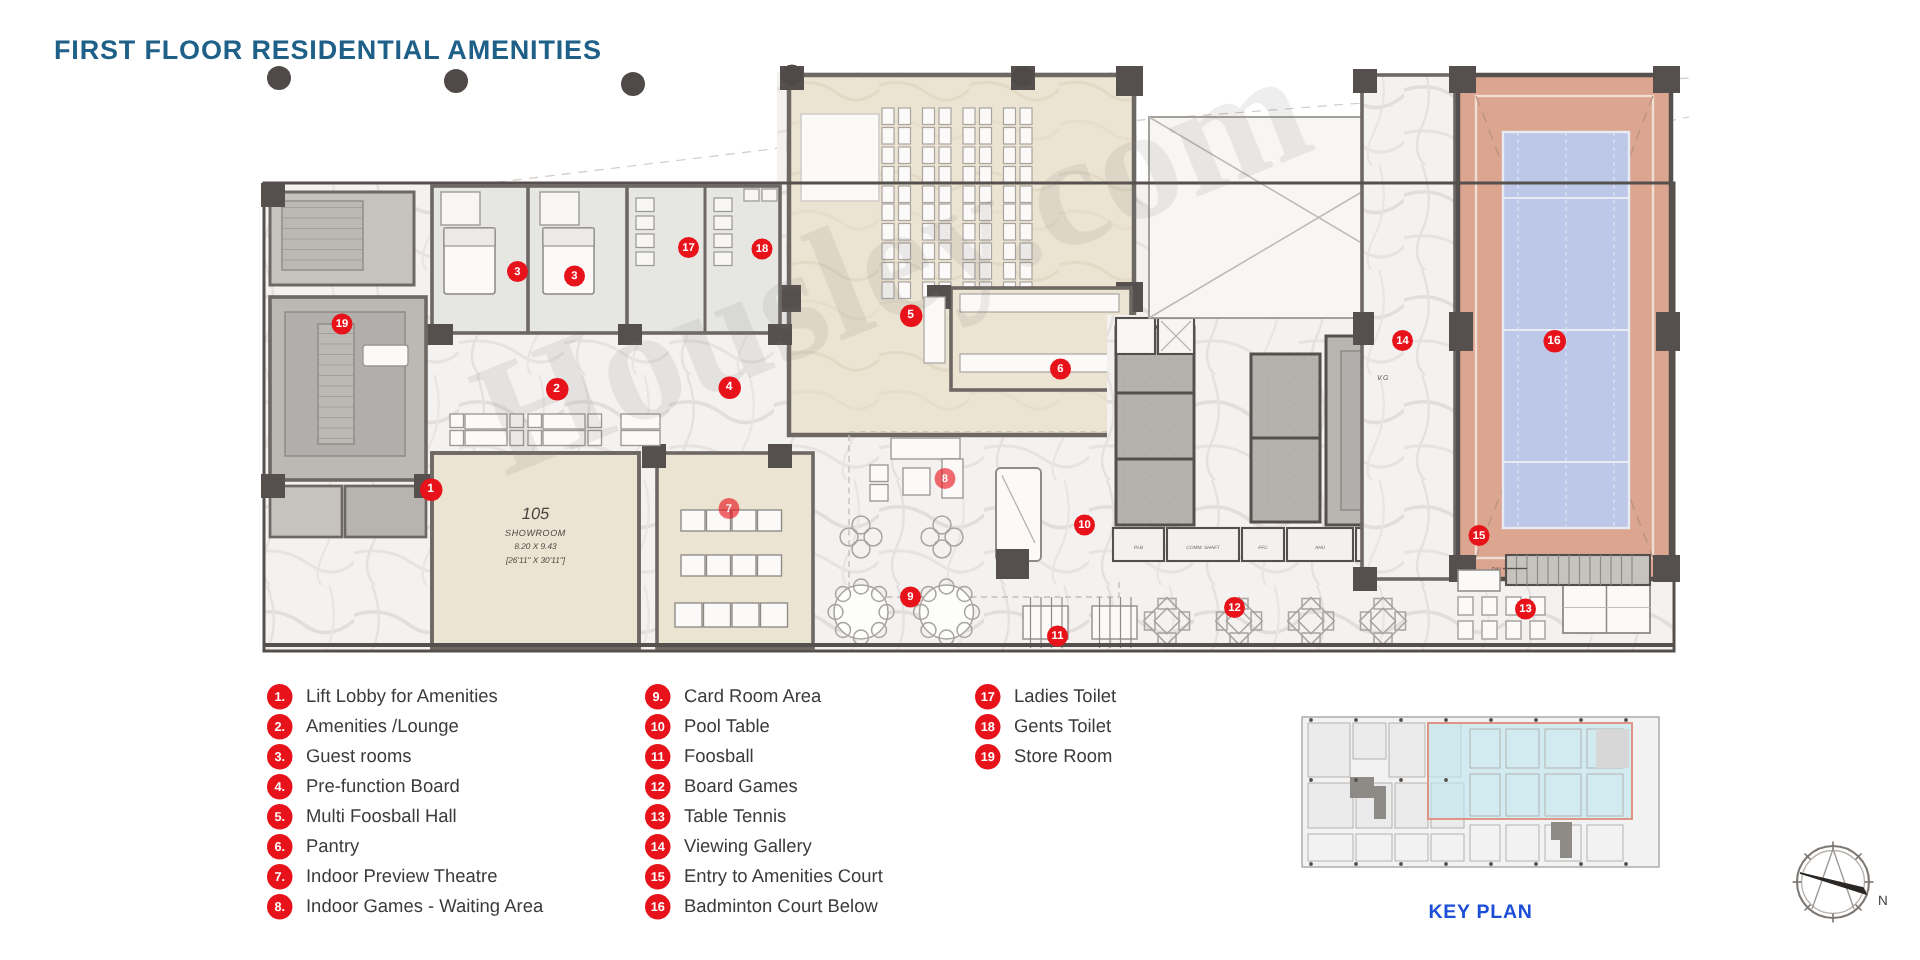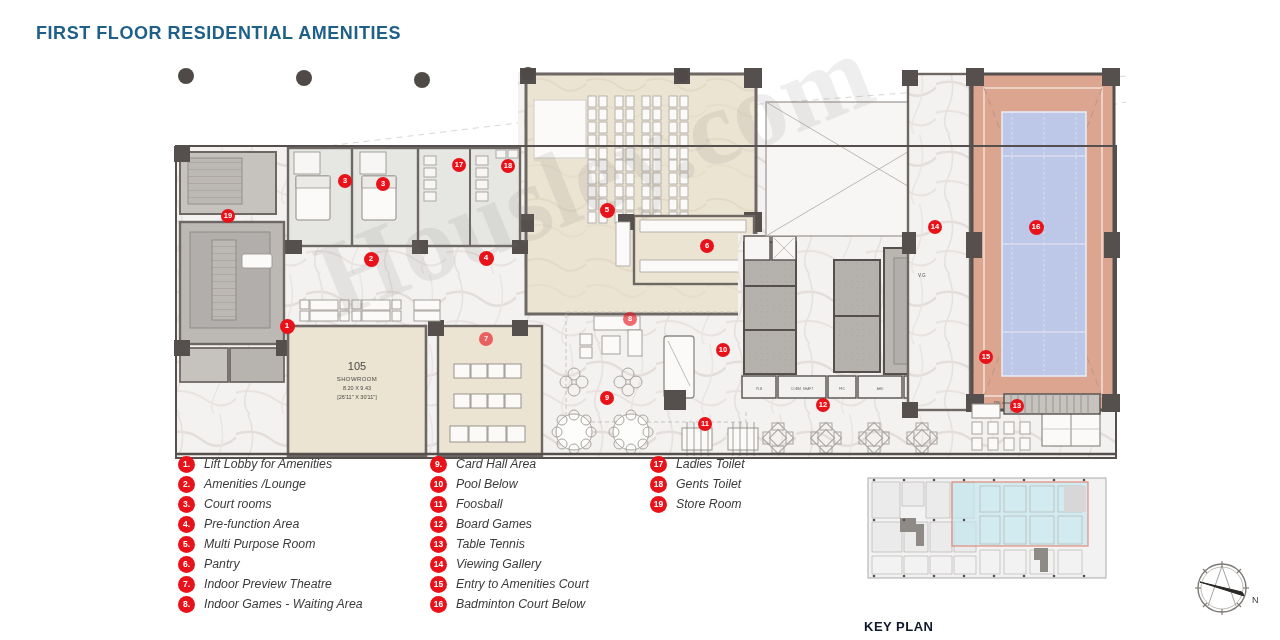--- a/index.html
+++ b/index.html
@@ -3,21 +3,21 @@
 <meta charset="utf-8">
 <style>
   html,body{margin:0;padding:0;}
   body{width:1280px;height:640px;background:#ffffff;font-family:"Liberation Sans",sans-serif;position:relative;overflow:hidden;}
 
   
   #page-title{position:absolute;left:36px;top:23px;font-size:18px;font-weight:bold;
     letter-spacing:.55px;color:#1f6089;white-space:nowrap;}
 
   
-  #plan{position:absolute;left:166px;top:64px;width:960px;height:400px;}
+  #plan{position:absolute;left:166px;top:40px;width:960px;height:400px;font-style:italic;}
   #plan svg{display:block;}
 
   
   .marker{position:absolute;border-radius:50%;background:#e8121a;color:#fff;
     display:flex;align-items:center;justify-content:center;font-size:8px;font-weight:bold;
     line-height:1;font-family:"Liberation Sans",sans-serif;z-index:40;}
   .marker.faint{opacity:.62;}
 
   
   #watermark{position:absolute;left:300px;top:228px;width:640px;height:200px;z-index:30;
@@ -30,26 +30,26 @@
   #legend{position:absolute;left:178px;top:454px;width:700px;z-index:50;}
   .legend-col{position:absolute;top:0;}
   .legend-col.c1{left:0;}
   .legend-col.c2{left:252px;}
   .legend-col.c3{left:472px;}
   .legend-row{display:flex;align-items:center;height:20px;}
   .legend-dot{width:17px;height:17px;border-radius:50%;background:#e8121a;color:#fff;
     font-size:8.5px;font-weight:bold;display:flex;align-items:center;justify-content:center;
     flex:0 0 17px;margin-right:9px;}
   .legend-label{font-size:12.3px;color:#3b3b3b;white-space:nowrap;
-    font-family:"Liberation Sans",sans-serif;font-style:italic;}
+    font-family:"Liberation Sans",sans-serif;}
 
   
   #keyplan-wrap{position:absolute;left:864px;top:472px;width:246px;height:120px;}
-  #keyplan-title{position:absolute;left:864px;top:600px;width:246px;text-align:left;
-    font-size:13px;font-weight:bold;letter-spacing:.5px;color:#0f172a;margin-top:19px;}
+  #keyplan-title{position:absolute;left:864px;top:600px;width:246px;text-align:center;
+    font-size:13px;font-weight:bold;letter-spacing:.5px;color:#1d4ed8;}
 
   
   #compass{position:absolute;left:1186px;top:548px;width:80px;height:80px;}
 </style>
 </head>
 <body>
 
 <div id="page-title">FIRST FLOOR RESIDENTIAL AMENITIES</div>
 
 <div id="plan">
@@ -568,51 +568,51 @@
       <div class="legend-row">
         <div class="legend-dot">1.</div>
         <div class="legend-label">Lift Lobby for Amenities</div>
       </div>
       <div class="legend-row">
         <div class="legend-dot">2.</div>
         <div class="legend-label">Amenities /Lounge</div>
       </div>
       <div class="legend-row">
         <div class="legend-dot">3.</div>
-        <div class="legend-label">Court rooms</div>
+        <div class="legend-label">Guest rooms</div>
       </div>
       <div class="legend-row">
         <div class="legend-dot">4.</div>
-        <div class="legend-label">Pre-function Area</div>
+        <div class="legend-label">Pre-function Board</div>
       </div>
       <div class="legend-row">
         <div class="legend-dot">5.</div>
-        <div class="legend-label">Multi Purpose Room</div>
+        <div class="legend-label">Multi Foosball Hall</div>
       </div>
       <div class="legend-row">
         <div class="legend-dot">6.</div>
         <div class="legend-label">Pantry</div>
       </div>
       <div class="legend-row">
         <div class="legend-dot">7.</div>
         <div class="legend-label">Indoor Preview Theatre</div>
       </div>
       <div class="legend-row">
         <div class="legend-dot">8.</div>
         <div class="legend-label">Indoor Games - Waiting Area</div>
       </div>
     </div>
   <div class="legend-col c2">
       <div class="legend-row">
         <div class="legend-dot">9.</div>
-        <div class="legend-label">Card Hall Area</div>
+        <div class="legend-label">Card Room Area</div>
       </div>
       <div class="legend-row">
         <div class="legend-dot">10</div>
-        <div class="legend-label">Pool Below</div>
+        <div class="legend-label">Pool Table</div>
       </div>
       <div class="legend-row">
         <div class="legend-dot">11</div>
         <div class="legend-label">Foosball</div>
       </div>
       <div class="legend-row">
         <div class="legend-dot">12</div>
         <div class="legend-label">Board Games</div>
       </div>
       <div class="legend-row">

